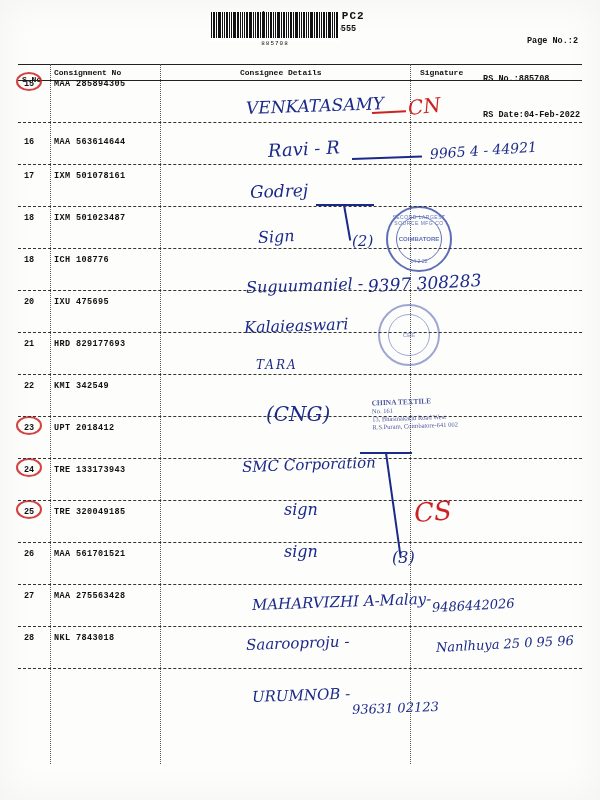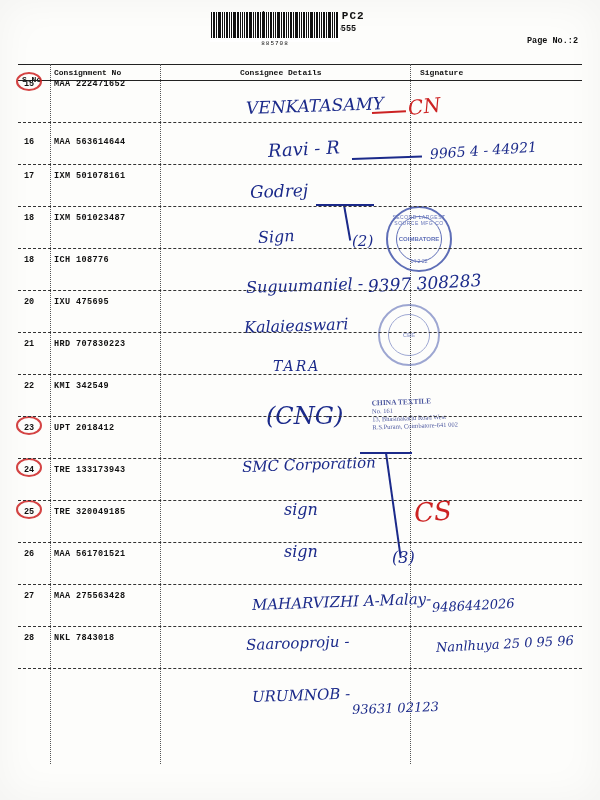--- a/index.html
+++ b/index.html
@@ -235,20 +235,24 @@
 </head>
 <body>
 
 <div class="page">
 
   <div class="header">
     <div class="doc-title">TPC/CJB   DRS - PC2</div>
     <div class="phone-row">Phone No.:0422-3505555</div>
     <div class="hdr-grid">
       <div class="hdr-pageno">Page No.:2</div>
+      <div class="hdr-right">
+        <div>RS No.:885708</div>
+        <div>RS Date:04-Feb-2022</div>
+      </div>
     </div>
   </div>
 
   <div class="barcode-box">
     <div class="barcode" id="barcode">
         <i style="width: 1px;"></i>
         <i style="width: 2px;"></i>
         <i style="width: 1px;"></i>
         <i style="width: 3px;"></i>
         <i style="width: 1px;"></i>
@@ -309,21 +313,21 @@
   <div class="rule solid" style="top:80px;"></div>
 
   <div class="vline" style="left:50px; top:64px; height:700px;"></div>
   <div class="vline" style="left:160px; top:64px; height:700px;"></div>
   <div class="vline" style="left:410px; top:64px; height:700px;"></div>
 
   <div id="rows">
       <div class="row" style="top: 76px;">
         <span class="circle-mark"></span>
         <span class="sno">15</span>
-        <span class="cons">MAA 222471652</span>
+        <span class="cons">MAA 285894305</span>
       </div>
       <div class="row" style="top: 134px;">
         <span class="sno">16</span>
         <span class="cons">MAA 563614644</span>
       </div>
       <div class="row" style="top: 168px;">
         <span class="sno">17</span>
         <span class="cons">IXM 501078161</span>
       </div>
       <div class="row" style="top: 210px;">
@@ -333,21 +337,21 @@
       <div class="row" style="top: 252px;">
         <span class="sno">18</span>
         <span class="cons">ICH 108776</span>
       </div>
       <div class="row" style="top: 294px;">
         <span class="sno">20</span>
         <span class="cons">IXU 475695</span>
       </div>
       <div class="row" style="top: 336px;">
         <span class="sno">21</span>
-        <span class="cons">HRD 707830223</span>
+        <span class="cons">HRD 829177693</span>
       </div>
       <div class="row" style="top: 378px;">
         <span class="sno">22</span>
         <span class="cons">KMI 342549</span>
       </div>
       <div class="row" style="top: 420px;">
         <span class="circle-mark"></span>
         <span class="sno">23</span>
         <span class="cons">UPT 2018412</span>
       </div>
@@ -389,23 +393,23 @@
     <div class="hand" style="left:258px; top:228px; font-size:16px; transform:rotate(-3deg);">Sign</div>
     <div class="hand" style="left:352px; top:232px; font-size:15px;">(2)</div>
     <div class="stroke" style="left:316px; top:204px; width:58px; height:2px;"></div>
     <div class="stroke" style="left:344px; top:204px; width:36px; height:2px; transform:rotate(80deg);"></div>
 
     <div class="hand" style="left:246px; top:278px; font-size:16px; transform:rotate(-2deg);">Suguumaniel -</div>
     <div class="hand" style="left:368px; top:276px; font-size:17px; transform:rotate(-3deg);">9397 308283</div>
 
     <div class="hand" style="left:244px; top:318px; font-size:16px; transform:rotate(-2deg);">Kalaieaswari</div>
 
-    <div class="hand" style="left:256px; top:358px; font-size:14px; letter-spacing:2px;margin-left:17px;">TARA</div>
-
-    <div class="hand" style="left:266px; top:402px; font-size:24px;">(CNG)</div>
+    <div class="hand" style="left:256px; top:358px; font-size:12px; letter-spacing:2px;">TARA</div>
+
+    <div class="hand" style="left:266px; top:402px; font-size:20px;">(CNG)</div>
 
     <div class="hand" style="left:242px; top:458px; font-size:15px; transform:rotate(-2deg);">SMC Corporation</div>
     <div class="stroke" style="left:360px; top:452px; width:52px; height:2px;"></div>
     <div class="stroke" style="left:386px; top:452px; width:106px; height:2px; transform:rotate(82deg);"></div>
 
     <div class="hand" style="left:284px; top:500px; font-size:16px;">sign</div>
     <div class="hand red" style="left:414px; top:498px; font-size:26px; transform:rotate(-4deg);">CS</div>
 
     <div class="hand" style="left:284px; top:542px; font-size:16px;">sign</div>
     <div class="hand" style="left:392px; top:548px; font-size:16px;">(3)</div>

